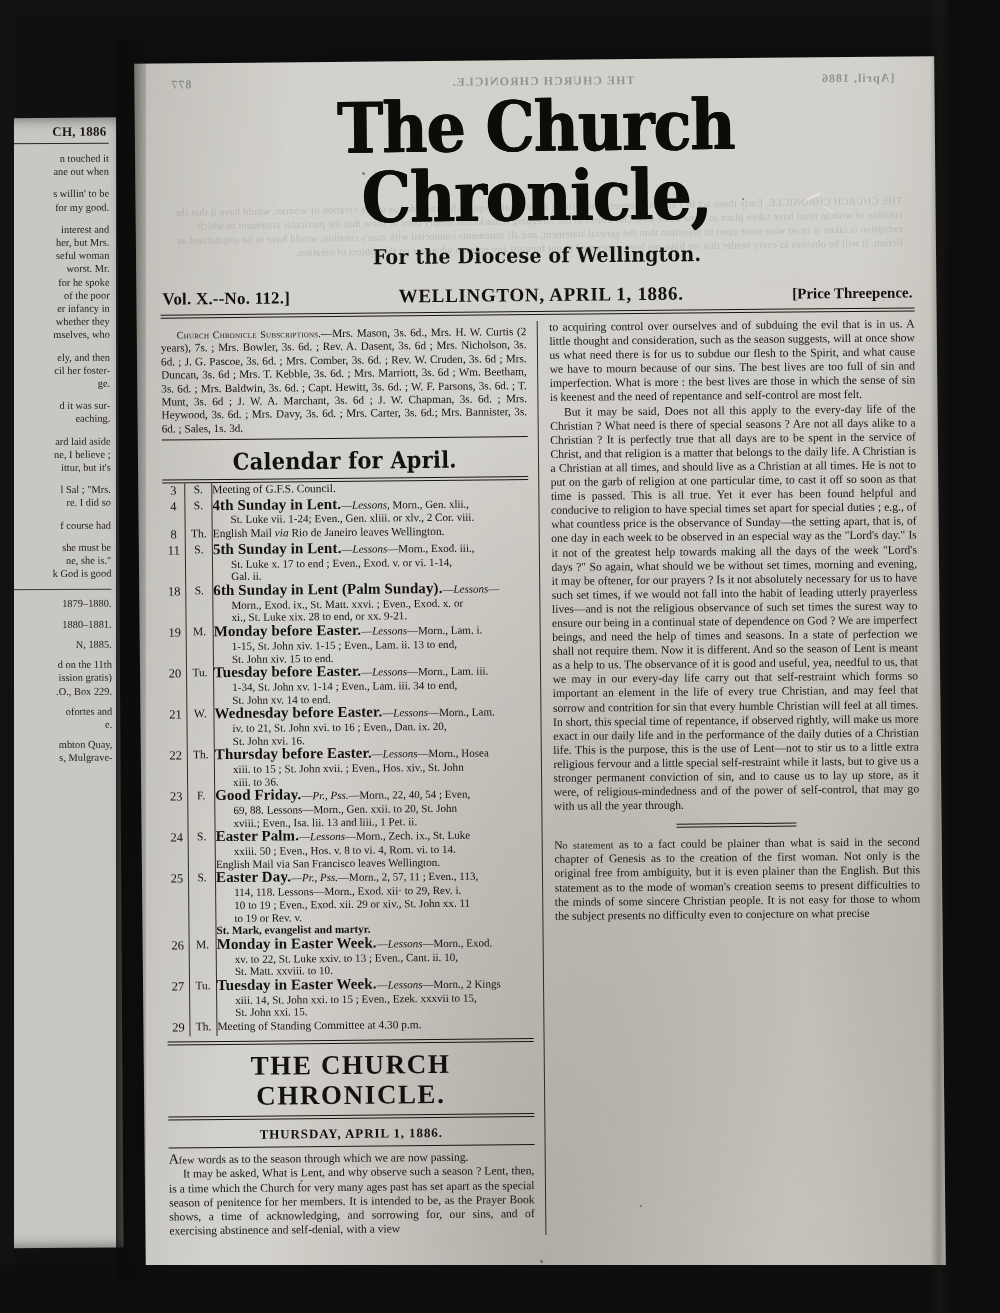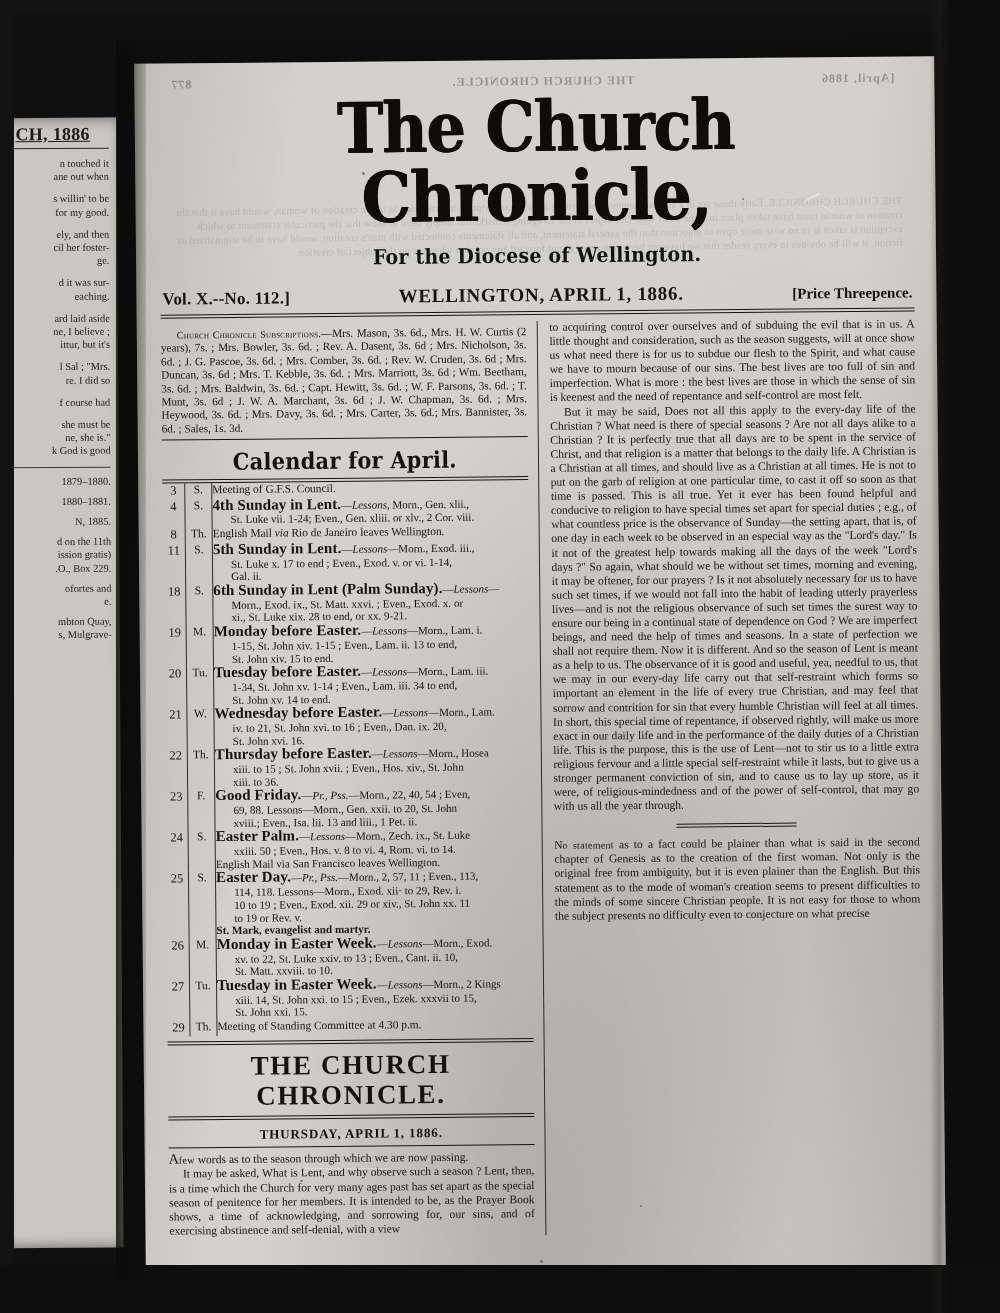--- a/index.html
+++ b/index.html
@@ -13,21 +13,21 @@
 
   
   #left-page{
     position:absolute;left:-8px;top:118px;width:128px;height:1130px;
     background:#c9c7c1;
     box-shadow: 6px 0 14px rgba(0,0,0,.55) inset;
     transform:rotate(-0.35deg);
     overflow:hidden;
   }
   #left-page .lp-inner{padding:6px 8px 0 10px;color:#1c1a18;}
-  .lp-head{font-size:18px;font-weight:bold;letter-spacing:.3px;text-align:center;padding-right:2px;text-decoration:underline;}
+  .lp-head{font-size:13px;font-weight:bold;letter-spacing:.3px;text-align:right;padding-right:2px;}
   .lp-rule{border-top:1.4px solid #2a2824;margin:3px 0 8px 0;}
   .lp-rule.thin{border-top:1px solid #3a3833;margin:7px 0 7px 0;}
   .lp-para{font-size:10.4px;line-height:13.2px;text-align:right;margin:0 0 9px 0;white-space:pre-line;}
   .lp-para.tight{margin-bottom:7px;}
 
   
   #main-page{
     position:absolute;left:140px;top:60px;width:800px;height:1215px;
     background:#d3d1cb;
     transform:rotate(-0.55deg);
@@ -142,20 +142,29 @@
 
   <div id="left-page">
     <div class="lp-inner">
       <div class="lp-head">CH, 1886</div>
       <div class="lp-rule"></div>
       <div id="lp-frags">
           <div class="lp-para">n touched it
 ane out when</div>
           <div class="lp-para">s willin' to be
 for my good.</div>
+          <div class="lp-para">interest and
+her, but Mrs.
+seful woman
+worst.  Mr.
+for he spoke
+of the poor
+er infancy in
+whether they
+mselves, who</div>
           <div class="lp-para">ely, and then
 cil her foster-
 ge.</div>
           <div class="lp-para">d it was sur-
 eaching.</div>
           <div class="lp-para">ard laid aside
 ne, I believe ;
 ittur, but it's</div>
           <div class="lp-para">l Sal ; "Mrs.
 re.  I did so</div>

